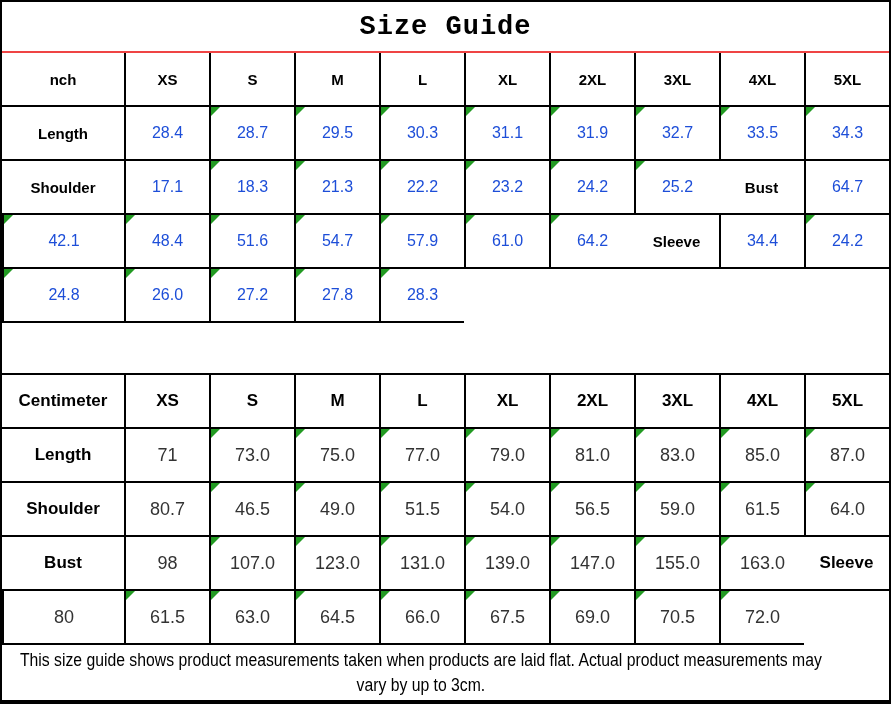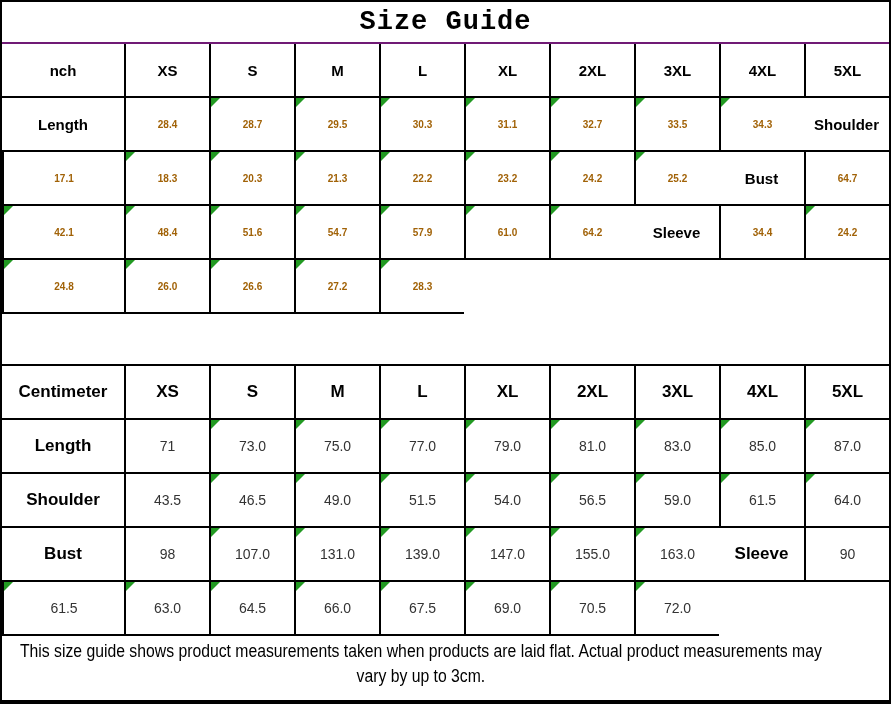--- a/index.html
+++ b/index.html
@@ -10,22 +10,22 @@
     position: relative;
   }
   .sheet {
     width: 891px; height: 704px;
     border: 2px solid #000;
     border-bottom-width: 4px;
     display: flex; flex-direction: column;
     background: #fff;
   }
   .title-row {
-    height: 42px;
-    border-bottom: 2px solid #701a75;
+    height: 51px;
+    border-bottom: 2px solid #ef4444;
     display: flex; align-items: center; justify-content: center;
   }
   .title-row span {
     font-family: "Liberation Mono", "DejaVu Sans Mono", monospace;
     font-weight: 700; font-size: 27px; color: #000; letter-spacing: 1px;
   }
   .grid {
     display: grid;
     grid-template-columns: 122px repeat(9, 1fr);
     grid-auto-rows: 54px;
@@ -34,24 +34,24 @@
     display: flex; align-items: center; justify-content: center;
     border-left: 2px solid #000;
     border-bottom: 2px solid #000;
     position: relative;
     text-align: center;
     overflow: hidden;
   }
   .cell.first { border-left: none; }
   .grid.inch .head  { font-weight: 700; font-size: 15px; color: #000; }
   .grid.inch .label { font-weight: 700; font-size: 15px; color: #000; }
-  .grid.inch .value { font-weight: 700; font-size: 10px; color: #a16207; }
+  .grid.inch .value { font-weight: 400; font-size: 16px; color: #1d4ed8; }
   .grid.cm .head  { font-weight: 700; font-size: 17px; color: #000; }
   .grid.cm .label { font-weight: 700; font-size: 17px; color: #000; }
-  .grid.cm .value { font-weight: 400; font-size: 14px; color: #333; }
+  .grid.cm .value { font-weight: 400; font-size: 18px; color: #333; }
   .flag {
     position: absolute; top: 0; left: 0;
     width: 9px; height: 9px;
     clip-path: polygon(0 0, 100% 0, 0 100%);
   }
   .gap-row {
     height: 52px;
     border-bottom: 2px solid #000;
   }
   .footer {
@@ -87,48 +87,48 @@
       <div class="cell head">2XL</div>
       <div class="cell head">3XL</div>
       <div class="cell head">4XL</div>
       <div class="cell head">5XL</div>
       <div class="cell first label">Length</div>
       <div class="cell value">28.4</div>
       <div class="cell value">28.7<span class="flag" style="background: rgb(34, 154, 34);"></span></div>
       <div class="cell value">29.5<span class="flag" style="background: rgb(34, 154, 34);"></span></div>
       <div class="cell value">30.3<span class="flag" style="background: rgb(34, 154, 34);"></span></div>
       <div class="cell value">31.1<span class="flag" style="background: rgb(34, 154, 34);"></span></div>
+      <div class="cell value">31.9<span class="flag" style="background: rgb(34, 154, 34);"></span></div>
       <div class="cell value">32.7<span class="flag" style="background: rgb(34, 154, 34);"></span></div>
       <div class="cell value">33.5<span class="flag" style="background: rgb(34, 154, 34);"></span></div>
       <div class="cell value">34.3<span class="flag" style="background: rgb(34, 154, 34);"></span></div>
       <div class="cell first label">Shoulder</div>
       <div class="cell value">17.1</div>
       <div class="cell value">18.3<span class="flag" style="background: rgb(34, 154, 34);"></span></div>
-      <div class="cell value">20.3<span class="flag" style="background: rgb(34, 154, 34);"></span></div>
       <div class="cell value">21.3<span class="flag" style="background: rgb(34, 154, 34);"></span></div>
       <div class="cell value">22.2<span class="flag" style="background: rgb(34, 154, 34);"></span></div>
       <div class="cell value">23.2<span class="flag" style="background: rgb(34, 154, 34);"></span></div>
       <div class="cell value">24.2<span class="flag" style="background: rgb(34, 154, 34);"></span></div>
       <div class="cell value">25.2<span class="flag" style="background: rgb(34, 154, 34);"></span></div>
       <div class="cell first label">Bust</div>
       <div class="cell value">64.7</div>
       <div class="cell value">42.1<span class="flag" style="background: rgb(34, 154, 34);"></span></div>
       <div class="cell value">48.4<span class="flag" style="background: rgb(34, 154, 34);"></span></div>
       <div class="cell value">51.6<span class="flag" style="background: rgb(34, 154, 34);"></span></div>
       <div class="cell value">54.7<span class="flag" style="background: rgb(34, 154, 34);"></span></div>
       <div class="cell value">57.9<span class="flag" style="background: rgb(34, 154, 34);"></span></div>
       <div class="cell value">61.0<span class="flag" style="background: rgb(34, 154, 34);"></span></div>
       <div class="cell value">64.2<span class="flag" style="background: rgb(34, 154, 34);"></span></div>
       <div class="cell first label">Sleeve</div>
       <div class="cell value">34.4</div>
       <div class="cell value">24.2<span class="flag" style="background: rgb(34, 154, 34);"></span></div>
       <div class="cell value">24.8<span class="flag" style="background: rgb(34, 154, 34);"></span></div>
       <div class="cell value">26.0<span class="flag" style="background: rgb(34, 154, 34);"></span></div>
-      <div class="cell value">26.6<span class="flag" style="background: rgb(34, 154, 34);"></span></div>
       <div class="cell value">27.2<span class="flag" style="background: rgb(34, 154, 34);"></span></div>
+      <div class="cell value">27.8<span class="flag" style="background: rgb(34, 154, 34);"></span></div>
       <div class="cell value">28.3<span class="flag" style="background: rgb(34, 154, 34);"></span></div>
     </div>
 
   <div class="gap-row"></div>
 
   <div class="grid cm">
       <div class="cell first head">Centimeter</div>
       <div class="cell head">XS</div>
       <div class="cell head">S</div>
       <div class="cell head">M</div>
@@ -142,39 +142,40 @@
       <div class="cell value">71</div>
       <div class="cell value">73.0<span class="flag" style="background: rgb(34, 154, 34);"></span></div>
       <div class="cell value">75.0<span class="flag" style="background: rgb(34, 154, 34);"></span></div>
       <div class="cell value">77.0<span class="flag" style="background: rgb(34, 154, 34);"></span></div>
       <div class="cell value">79.0<span class="flag" style="background: rgb(34, 154, 34);"></span></div>
       <div class="cell value">81.0<span class="flag" style="background: rgb(34, 154, 34);"></span></div>
       <div class="cell value">83.0<span class="flag" style="background: rgb(34, 154, 34);"></span></div>
       <div class="cell value">85.0<span class="flag" style="background: rgb(34, 154, 34);"></span></div>
       <div class="cell value">87.0<span class="flag" style="background: rgb(34, 154, 34);"></span></div>
       <div class="cell first label">Shoulder</div>
-      <div class="cell value">43.5</div>
+      <div class="cell value">80.7</div>
       <div class="cell value">46.5<span class="flag" style="background: rgb(34, 154, 34);"></span></div>
       <div class="cell value">49.0<span class="flag" style="background: rgb(34, 154, 34);"></span></div>
       <div class="cell value">51.5<span class="flag" style="background: rgb(34, 154, 34);"></span></div>
       <div class="cell value">54.0<span class="flag" style="background: rgb(34, 154, 34);"></span></div>
       <div class="cell value">56.5<span class="flag" style="background: rgb(34, 154, 34);"></span></div>
       <div class="cell value">59.0<span class="flag" style="background: rgb(34, 154, 34);"></span></div>
       <div class="cell value">61.5<span class="flag" style="background: rgb(34, 154, 34);"></span></div>
       <div class="cell value">64.0<span class="flag" style="background: rgb(34, 154, 34);"></span></div>
       <div class="cell first label">Bust</div>
       <div class="cell value">98</div>
       <div class="cell value">107.0<span class="flag" style="background: rgb(34, 154, 34);"></span></div>
+      <div class="cell value">123.0<span class="flag" style="background: rgb(34, 154, 34);"></span></div>
       <div class="cell value">131.0<span class="flag" style="background: rgb(34, 154, 34);"></span></div>
       <div class="cell value">139.0<span class="flag" style="background: rgb(34, 154, 34);"></span></div>
       <div class="cell value">147.0<span class="flag" style="background: rgb(34, 154, 34);"></span></div>
       <div class="cell value">155.0<span class="flag" style="background: rgb(34, 154, 34);"></span></div>
       <div class="cell value">163.0<span class="flag" style="background: rgb(34, 154, 34);"></span></div>
       <div class="cell first label">Sleeve</div>
-      <div class="cell value">90</div>
+      <div class="cell value">80</div>
       <div class="cell value">61.5<span class="flag" style="background: rgb(34, 154, 34);"></span></div>
       <div class="cell value">63.0<span class="flag" style="background: rgb(34, 154, 34);"></span></div>
       <div class="cell value">64.5<span class="flag" style="background: rgb(34, 154, 34);"></span></div>
       <div class="cell value">66.0<span class="flag" style="background: rgb(34, 154, 34);"></span></div>
       <div class="cell value">67.5<span class="flag" style="background: rgb(34, 154, 34);"></span></div>
       <div class="cell value">69.0<span class="flag" style="background: rgb(34, 154, 34);"></span></div>
       <div class="cell value">70.5<span class="flag" style="background: rgb(34, 154, 34);"></span></div>
       <div class="cell value">72.0<span class="flag" style="background: rgb(34, 154, 34);"></span></div>
     </div>
 

